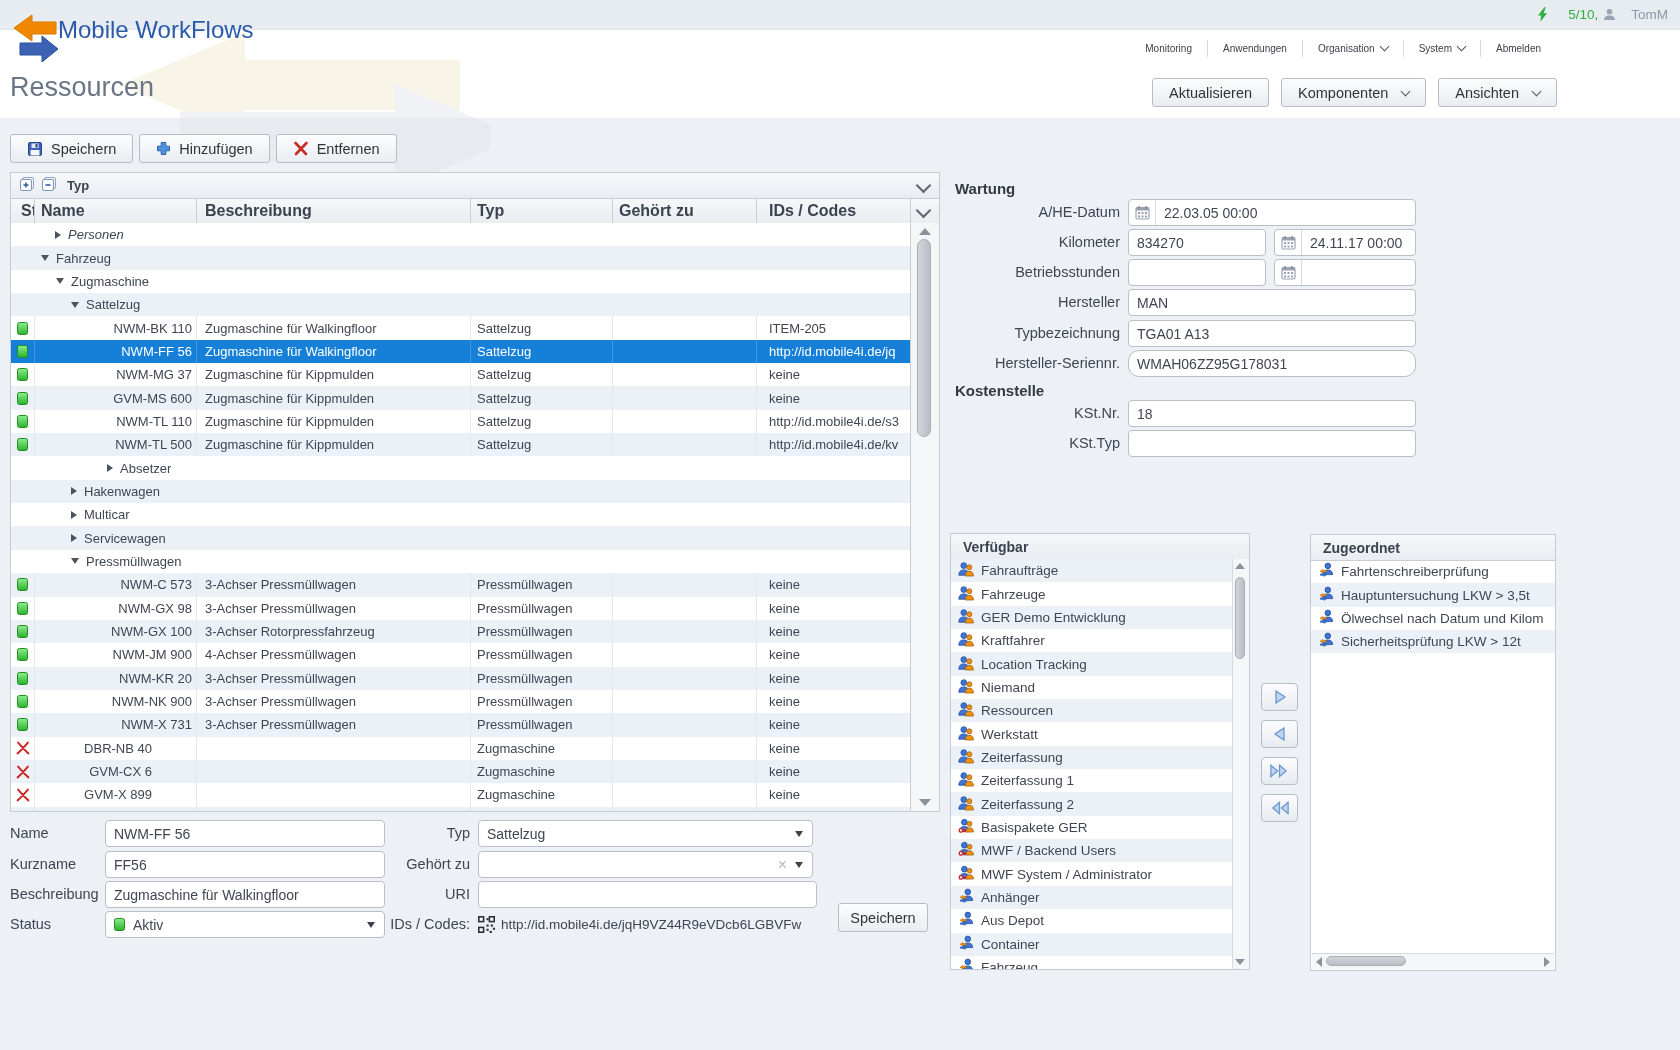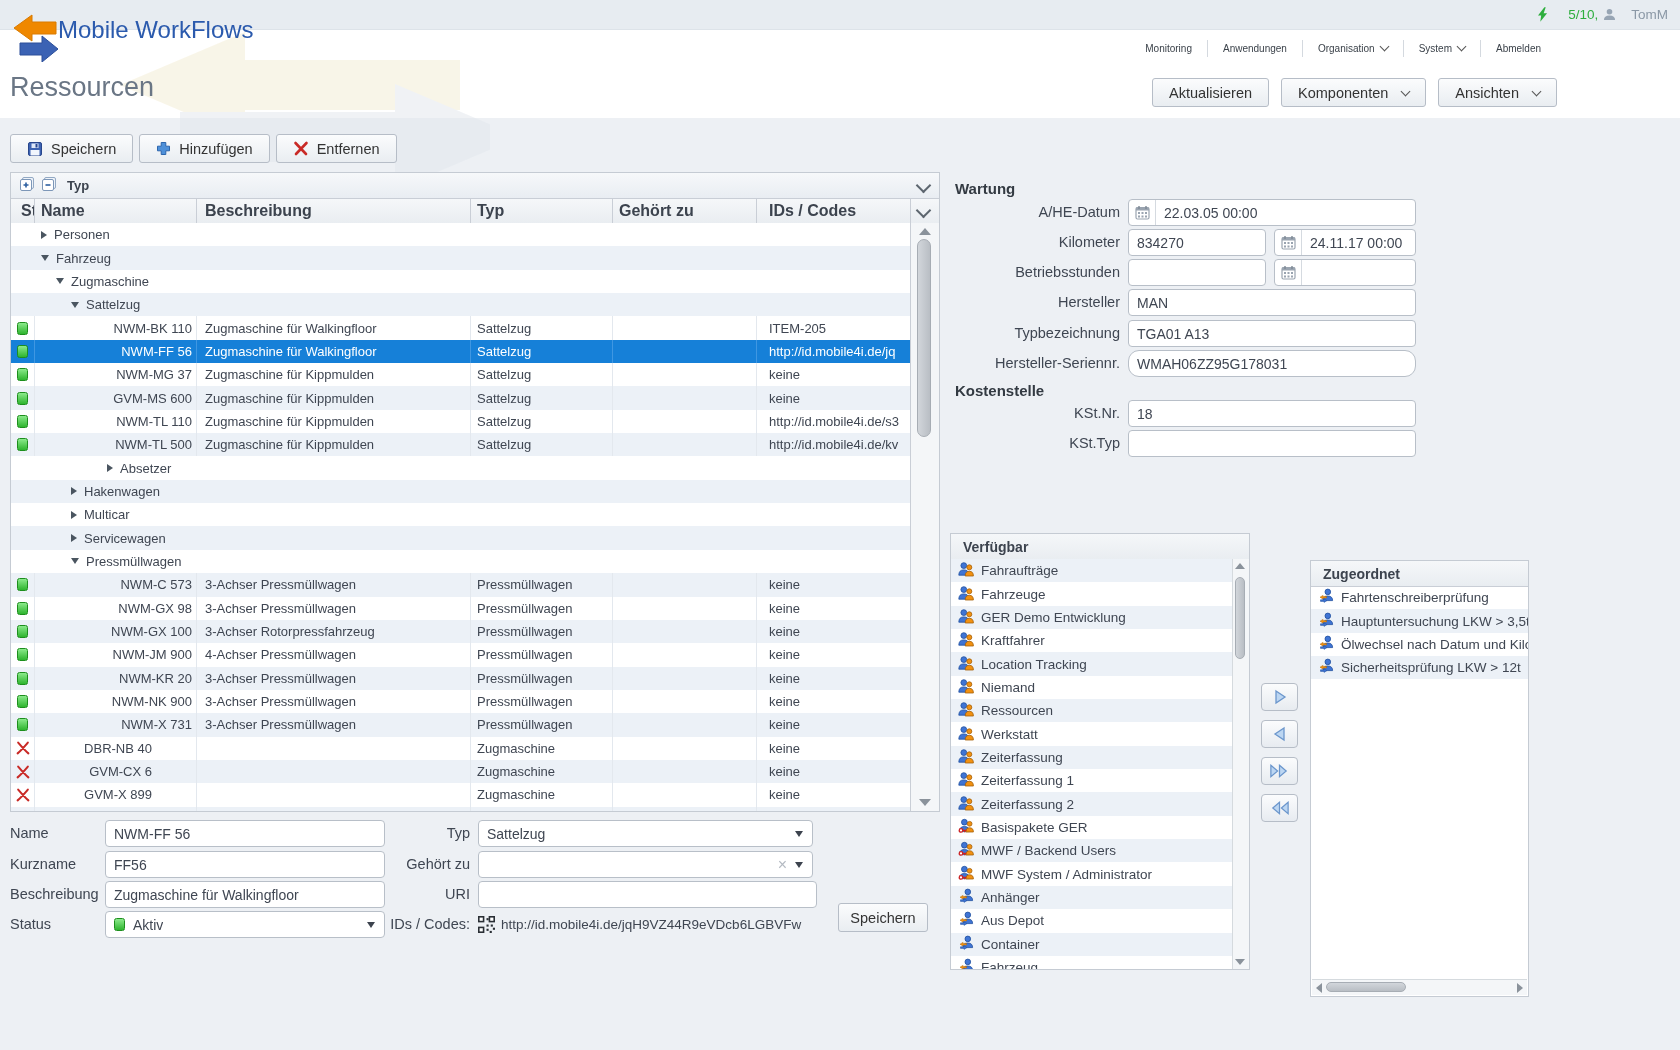--- a/index.html
+++ b/index.html
@@ -218,21 +218,21 @@
   <div class="thead" id="tree-header">
       <div class="hc c0w">St</div>
       <div class="hc c1w">Name</div>
       <div class="hc c2w">Beschreibung</div>
       <div class="hc c3w">Typ</div>
       <div class="hc c4w">Gehört zu</div>
       <div class="hc c5w">IDs / Codes</div>
       <div class="hchev-zone"></div>
     </div>
   <div class="rows" id="tree-rows">
-      <div class="trow cat" style="padding-left: 30px;">
+      <div class="trow cat" style="padding-left: 44px; font-style: italic;">
         <span class="tri right"></span>
         <span class="clabel">Personen</span>
       </div>
       <div class="trow alt cat" style="padding-left: 30px;">
         <span class="tri down"></span>
         <span class="clabel">Fahrzeug</span>
       </div>
       <div class="trow cat" style="padding-left: 45px;">
         <span class="tri down"></span>
         <span class="clabel">Zugmaschine</span>
@@ -874,21 +874,21 @@
     <svg width="24" height="16" viewBox="0 0 24 16">
         <path d="M3 2 L10 8 L3 14 Z M12 2 L19 8 L12 14 Z" fill="#bcd6f2" stroke="#6b96cc" stroke-width="1.3"></path>
       </svg>
   </button>
   <button class="tbtn" style="top:794px">
     <svg width="24" height="16" viewBox="0 0 24 16">
         <path d="M21 2 L14 8 L21 14 Z M12 2 L5 8 L12 14 Z" fill="#bcd6f2" stroke="#6b96cc" stroke-width="1.3"></path>
       </svg>
   </button>
 
-  <div class="lpanel" style="left:1310px;top:560px;width:219px;height:437px">
+  <div class="lpanel" style="left:1310px;top:534px;width:246px;height:437px">
     <div class="lhead">Zugeordnet</div>
     <div id="assigned-list" style="position:absolute;left:0;top:25px;right:0;bottom:16px;overflow:hidden">
         <div class="lrow">
           <span><svg width="16" height="16" viewBox="0 0 16 16">
               <g stroke="#1f4f9e" stroke-width="0.8">
                 <circle cx="9.8" cy="3.9" r="2.8" fill="#3f74d4"></circle>
                 <path d="M5 12.6 Q5 8 9.8 8 Q14.6 8 14.6 12.6 Z" fill="#3f74d4"></path>
               </g>
               <path d="M5 7.4 L2 9.2 L5 11 V10 H8.5 V8.4 H5 Z" fill="#f29111" stroke="#b06908" stroke-width="0.5"></path>
               <path d="M6 10.8 L9 12.6 L6 14.4 V13.4 H2.5 V11.8 H6 Z" fill="#3f74d4" stroke="#1f4f9e" stroke-width="0.5"></path>

